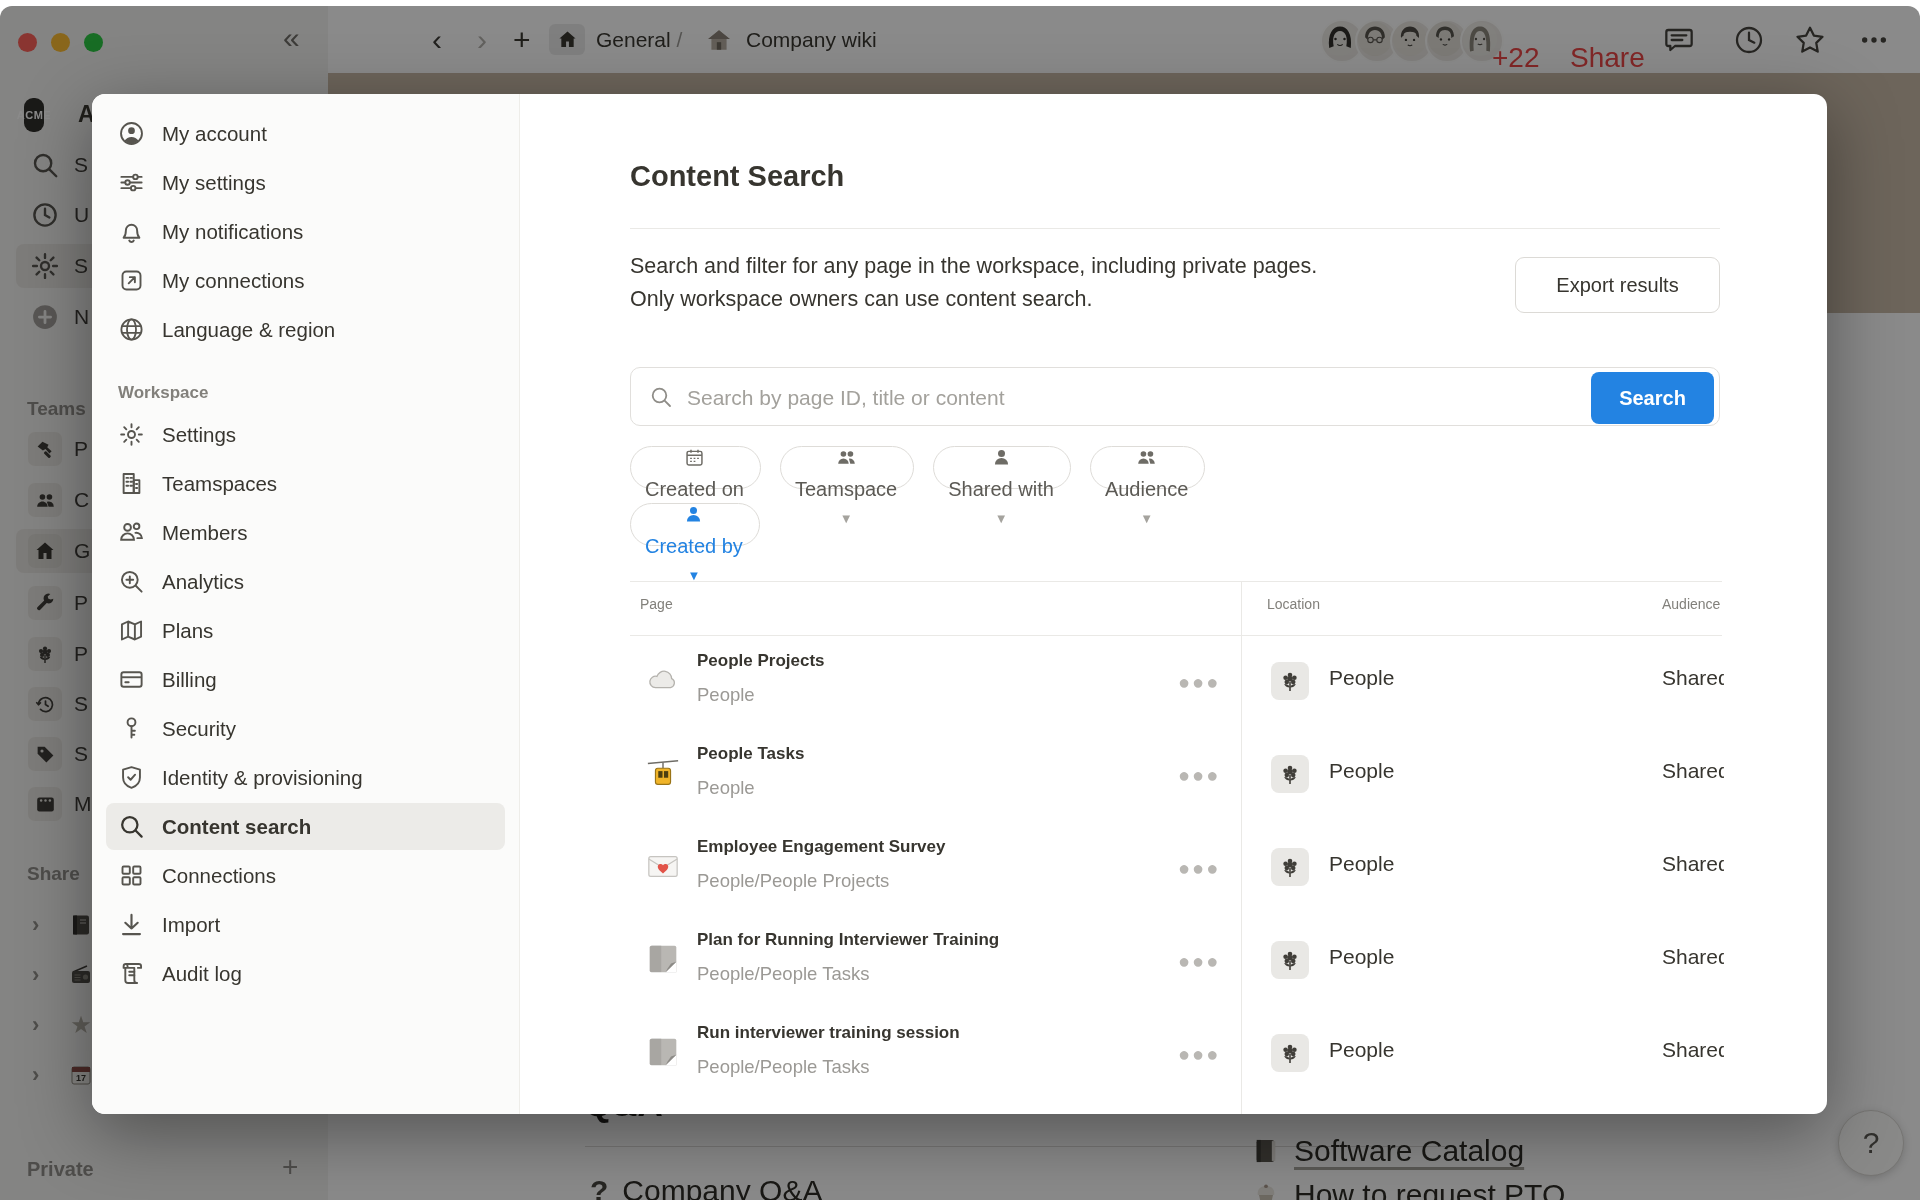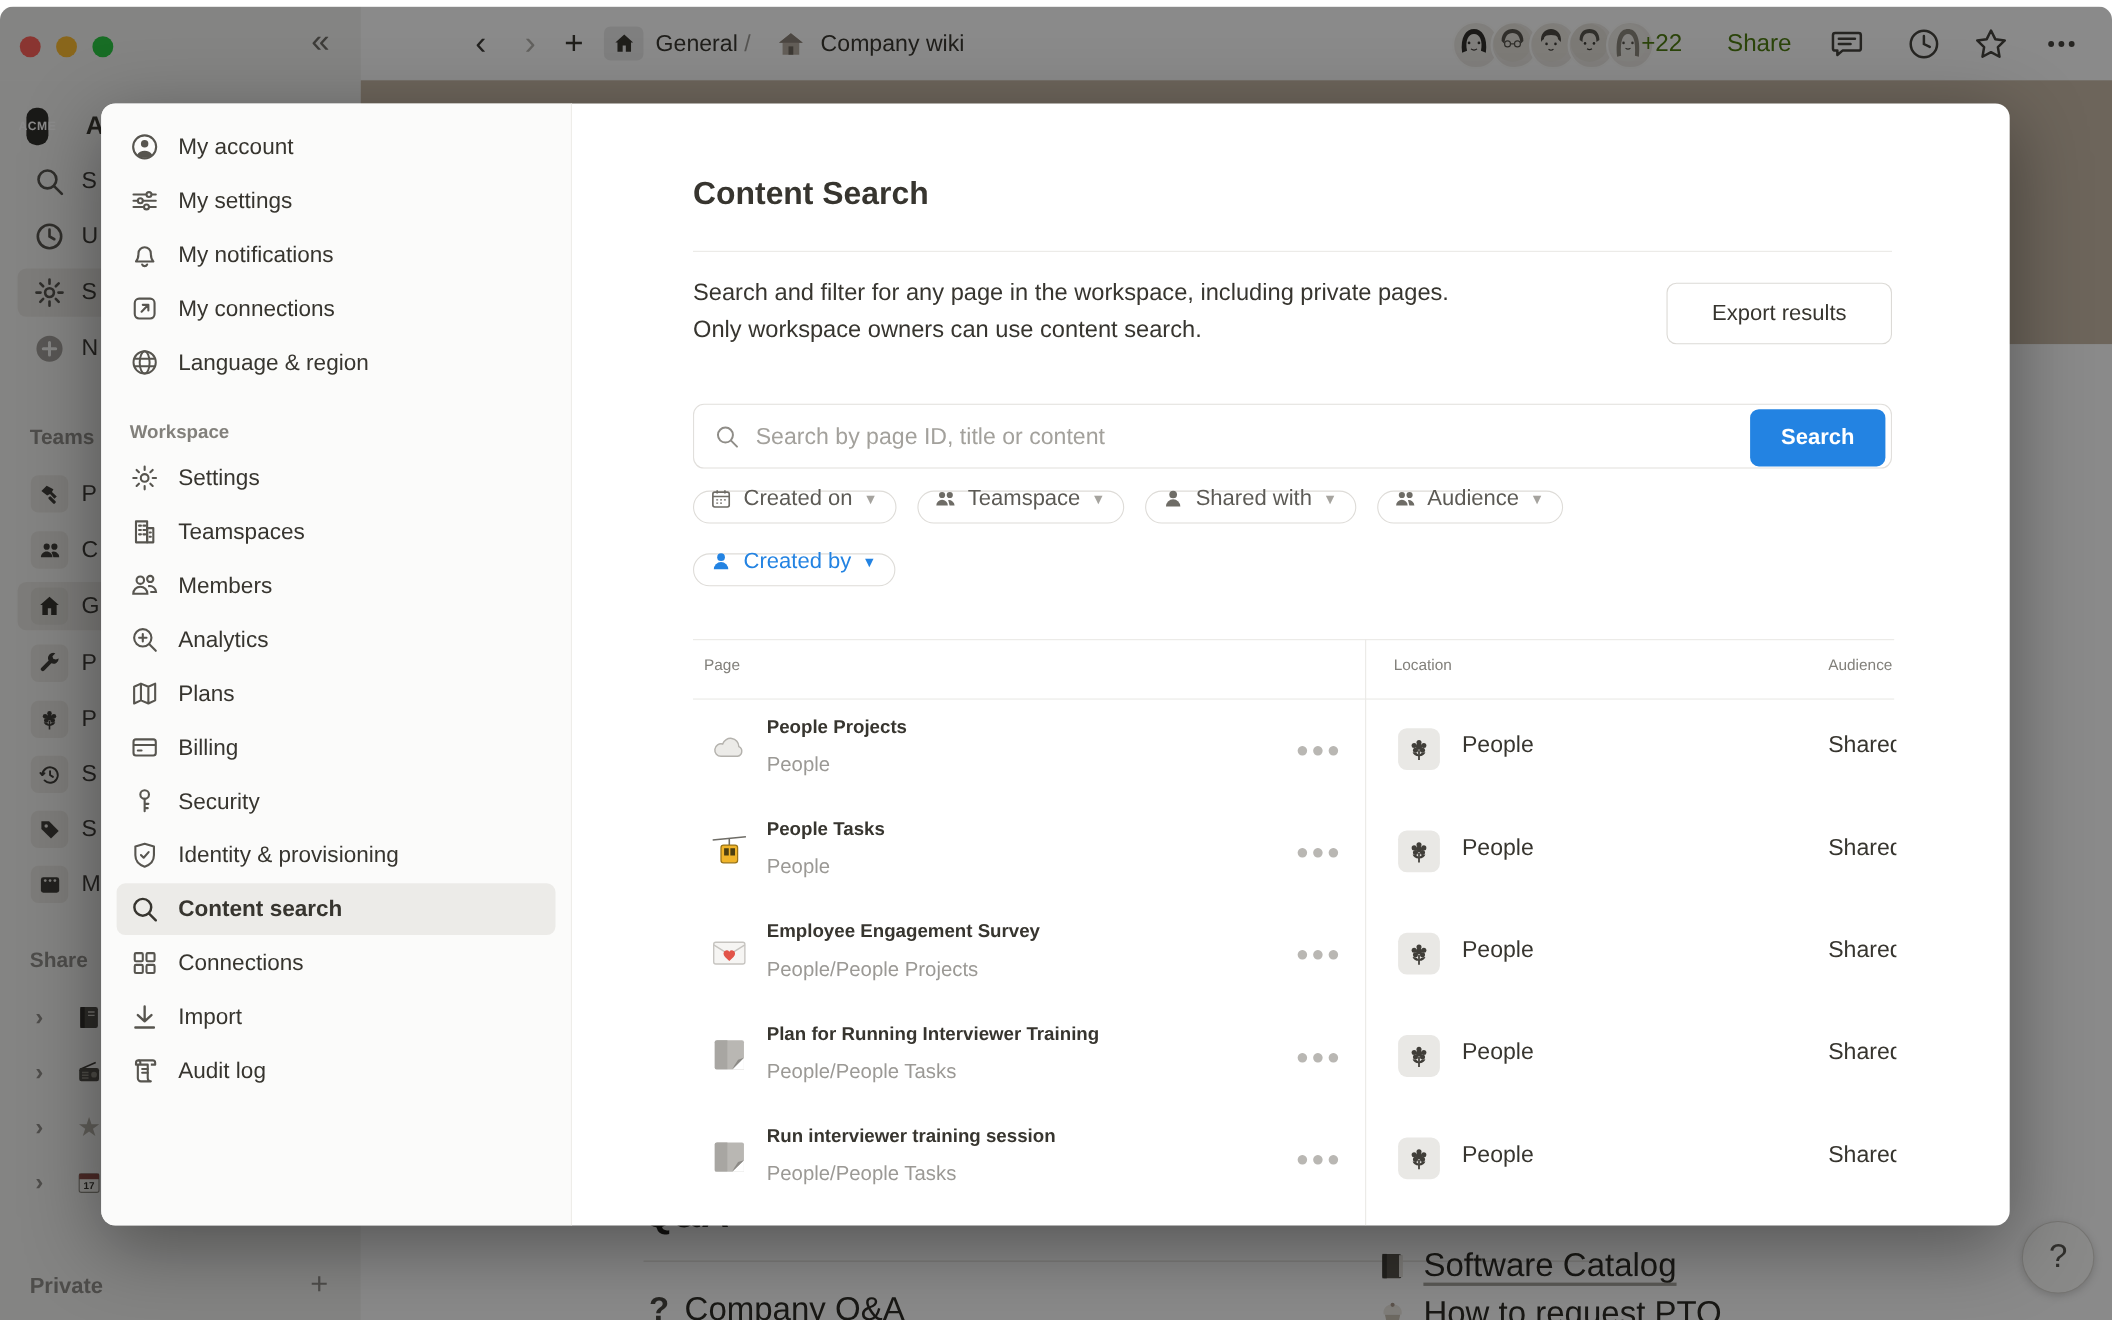--- a/index.html
+++ b/index.html
@@ -10,21 +10,21 @@
   .topbar{position:absolute;top:0;left:0;right:0;height:67px;background:#fff;}
   .topbar-side{position:absolute;top:0;left:0;width:328px;height:67px;background:#f4f3f1;}
   .tl{position:absolute;top:27px;width:19px;height:19px;border-radius:50%;}
   .collapse{position:absolute;left:283px;top:15px;font-size:30px;color:#6e6c67;line-height:34px;}
   .crumb{position:absolute;top:0;height:67px;display:flex;align-items:center;font-size:21px;color:#37352f;}
   .navchev{font-size:30px;line-height:30px;font-weight:400;}
   .homebox{width:36px;height:31px;border-radius:6px;background:rgba(0,0,0,.08);display:flex;align-items:center;justify-content:center;}
   .presence{position:absolute;top:13px;display:flex;align-items:center;}
   .av{width:40px;height:40px;border-radius:50%;border:2px solid #fdfdfc;margin-left:-9px;overflow:hidden;background:#ece9e4;}
   .av:first-child{margin-left:0;}
-  .tb-label{position:absolute;top:20px;font-size:22px;color:#4d7c0f;}
+  .tb-label{position:absolute;top:36px;font-size:28px;color:#ef4444;}
   .tb-ic{position:absolute;top:18px;width:32px;height:32px;color:#42403b;}
 
   .sidebar{position:absolute;top:67px;left:0;width:328px;bottom:0;background:#f4f3f1;}
   .sb-row{position:absolute;left:0;width:328px;height:44px;display:flex;align-items:center;}
   .sb-pill{position:absolute;left:16px;right:14px;top:0;bottom:0;background:#e7e5e1;border-radius:8px;}
   .sb-ic{position:absolute;left:30px;width:30px;height:30px;color:#54524d;}
   .sb-label{position:absolute;left:74px;font-size:21px;color:#3c3a35;font-weight:500;}
   .sb-head{position:absolute;left:27px;font-size:19px;font-weight:600;color:#8f8d88;}
   .tsq{position:absolute;left:28px;width:34px;height:34px;border-radius:7px;background:#e7e5e0;display:flex;align-items:center;justify-content:center;color:#3c3a35;}
   .chev{position:absolute;left:32px;font-size:22px;color:#8f8d88;font-weight:600;}
@@ -58,21 +58,21 @@
   .cs-title{position:absolute;left:110px;top:66px;font-size:29px;font-weight:700;}
   .hr1{position:absolute;left:110px;top:134px;width:1090px;height:1px;background:#eae9e6;}
   .desc{position:absolute;left:110px;top:156px;width:880px;font-size:21.5px;line-height:33px;color:#37352f;}
   .export-btn{position:absolute;left:995px;top:163px;width:205px;height:56px;border:1px solid #dcdad6;border-radius:9px;background:#fff;display:flex;align-items:center;justify-content:center;font-size:20px;color:#37352f;box-sizing:border-box;}
   .search-row{position:absolute;left:110px;top:273px;width:1090px;height:59px;border:1px solid #e1dfdc;border-radius:10px;box-sizing:border-box;background:#fff;}
   .search-row .mag{position:absolute;left:18px;top:17px;width:24px;height:24px;color:#8f8d88;}
   .search-input{position:absolute;left:54px;top:1px;height:55px;width:880px;border:none;outline:none;font-size:21px;color:#6d28d9;font-family:inherit;background:transparent;}
   .search-input::placeholder{color:#a3a19c;}
   .search-btn{position:absolute;right:5px;top:4px;width:123px;height:52px;background:#2383e2;border:none;border-radius:8px;color:#fff;font-size:20px;font-weight:600;font-family:inherit;}
   .chips{position:absolute;left:110px;top:352px;display:flex;gap:19px;}
-  .chip{height:30px;border:1px solid #dedcd8;border-radius:22px;background:#fff;display:flex;align-items:center;gap:10px;padding:0 16px 16px 14px;font-size:20px;color:#5c5a55;box-sizing:border-box;}
+  .chip{height:43px;border:1px solid #dedcd8;border-radius:22px;background:#fff;display:flex;align-items:center;gap:10px;padding:0 16px 16px 14px;font-size:20px;color:#5c5a55;box-sizing:border-box;flex-direction:column;}
   .chip .cic{width:21px;height:21px;color:#6e6c66;}
   .chip .dn{font-size:13px;color:#a5a39e;}
   .chip.active{position:absolute;left:110px;top:409px;color:#2383e2;}
   .chip.active .cic,.chip.active .dn{color:#2383e2;}
 
   .ctable{position:absolute;left:110px;top:487px;width:1092px;bottom:0;}
   .t-top{position:absolute;left:0;top:0;width:1092px;height:1px;background:#eae9e6;}
   .t-hb{position:absolute;left:0;top:54px;width:1092px;height:1px;background:#eae9e6;}
   .t-vline{position:absolute;left:611px;top:0;bottom:0;width:1px;background:#eae9e6;}
   .th{position:absolute;top:15px;font-size:14px;color:#82807b;white-space:nowrap;}
@@ -238,21 +238,21 @@
     <div class="sb-row" style="top:222px">
       <span class="sb-ic">
           <svg viewBox="0 0 24 24" width="30" height="30">
             <circle cx="12" cy="12" r="9.5" fill="#a09e99"></circle>
             <path d="M12 7.5v9M7.5 12h9" stroke="#f4f3f1" stroke-width="2.2" stroke-linecap="round"></path>
           </svg>
         </span>
       <span class="sb-label">N</span>
     </div>
 
-    <div class="sb-head" style="top:315px">Teams</div>
+    <div class="sb-head" style="top:325px">Teams</div>
 
     <div class="sb-row" style="top:354px">
       <span class="tsq">
           <svg viewBox="0 0 24 24" width="21" height="21" fill="#3c3a35">
             <path d="M3 8.5 8.5 3l7 3.5-1.5 3L19 14l-2.5 2.5-4.5-5-3 1.5z"></path>
             <rect x="12.5" y="13.5" width="3.4" height="9" rx="1.2" transform="rotate(-45 14 18)"></rect>
           </svg>
         </span>
       <span class="sb-label">P</span>
     </div>

